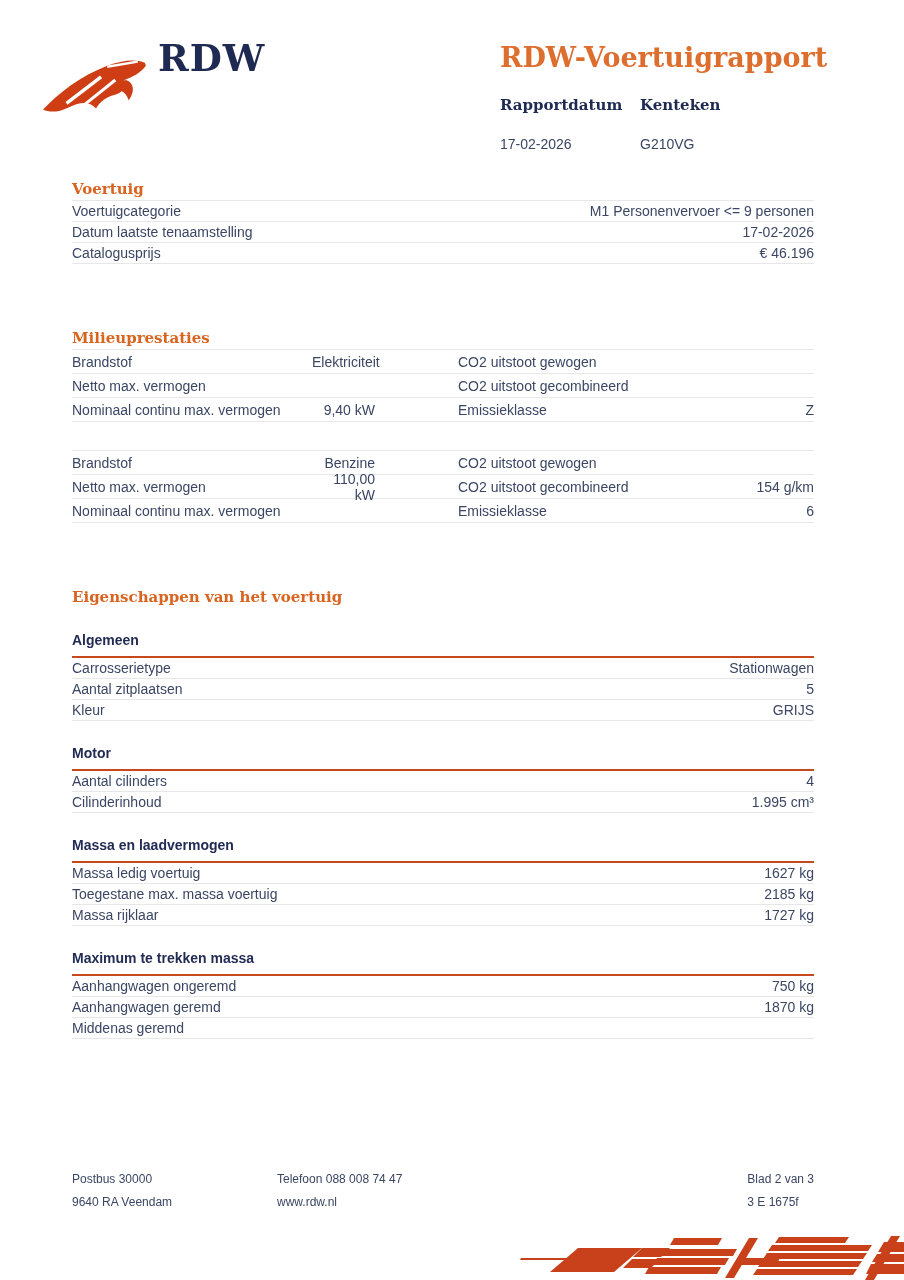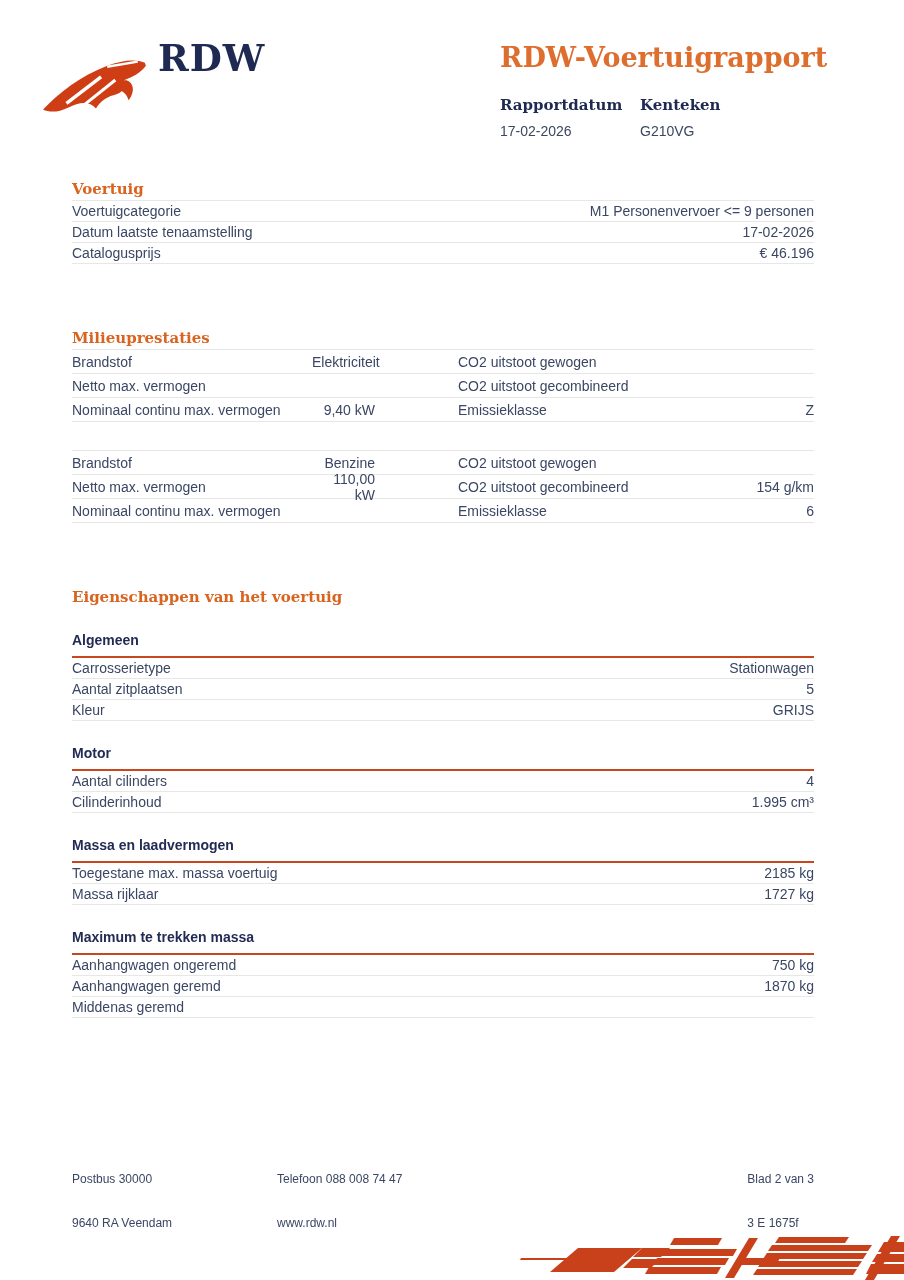--- a/index.html
+++ b/index.html
@@ -6,21 +6,21 @@
   html,body { background:#ffffff; }
   body {
     width:904px; height:1280px; position:relative; overflow:hidden;
     font-family:"Liberation Sans", sans-serif; color:#3A4663;
   }
 
   
   .logo-art { position:absolute; left:40px; top:48px; width:112px; height:68px; }
   .logo-text { position:absolute; left:158px; top:36px; font-family:"DejaVu Serif",serif; font-weight:bold; font-size:37px; color:#1E2A52; letter-spacing:1px; }
   .doc-title { position:absolute; left:500px; top:42px; font-family:"DejaVu Serif",serif; font-weight:bold; font-size:27px; color:#DD6E2E; }
-  .meta { position:absolute; left:500px; top:96px; display:grid; grid-template-columns:140px auto; row-gap:9px; }
+  .meta { position:absolute; left:500px; top:96px; display:grid; grid-template-columns:140px auto; row-gap:22px; }
   .meta-label { font-family:"DejaVu Serif",serif; font-weight:bold; font-size:15px; color:#1E2A52; }
   .meta-value { font-size:14px; }
 
   
   .section { position:absolute; left:72px; width:742px; }
   .section-title { font-family:"DejaVu Serif",serif; font-weight:bold; font-size:15px; color:#D9641F; height:20px; }
   .table { border-top:1px solid #E7E7E7; }
   .row { display:flex; justify-content:space-between; align-items:center; height:21px; border-bottom:1px solid #E7E7E7; font-size:14px; }
   .row .val { text-align:right; white-space:nowrap; }
 
@@ -32,21 +32,21 @@
   .mrow .v2 { text-align:right; white-space:nowrap; }
   .mblock2 { margin-top:28px; }
 
   
   .sub { margin-top:24px; }
   .sub:first-of-type { margin-top:0; }
   .sub-title { font-size:14px; font-weight:bold; color:#222B54; padding-bottom:8px; border-bottom:2px solid #C7481E; }
   .eig-title { margin-bottom:2px; }
 
   
-  .footer { position:absolute; left:72px; top:1172px; width:742px; display:grid; grid-template-columns:205px 1fr auto; row-gap:30px; font-size:12px; }
+  .footer { position:absolute; left:72px; top:1172px; width:742px; display:grid; grid-template-columns:205px 1fr auto; row-gap:9px; font-size:12px; }
   .footer .right { text-align:left;margin-left:34px; }
 
   .stripes { position:absolute; left:520px; top:1228px; width:384px; height:52px; }
 </style>
 </head>
 <body>
 
 <svg class="logo-art" viewBox="0 0 110 66">
   <path fill="#CE3D13" d="M3 60 C18 44 40 27 66 17 C80 12 93 10 103 14 L104 17 C99 24 91 28 83 31 C86 37 81 44 72 46 C65 48 59 52 55 59 C48 51 38 53 28 58 C18 63 9 63 3 60 Z"></path>
   <path fill="#CE3D13" d="M84 31 C92 33 94 42 87 51 C85 44 80 40 73 41 Z"></path>
@@ -153,20 +153,24 @@
       <span class="val">4</span>
     </div>
     <div class="row">
       <span>Cilinderinhoud</span>
       <span class="val">1.995 cm³</span>
     </div>
   </div>
 
   <div class="sub">
     <div class="sub-title">Massa en laadvermogen</div>
+    <div class="row">
+      <span>Massa ledig voertuig</span>
+      <span class="val">1627 kg</span>
+    </div>
     <div class="row">
       <span>Toegestane max. massa voertuig</span>
       <span class="val">2185 kg</span>
     </div>
     <div class="row">
       <span>Massa rijklaar</span>
       <span class="val">1727 kg</span>
     </div>
   </div>
 

